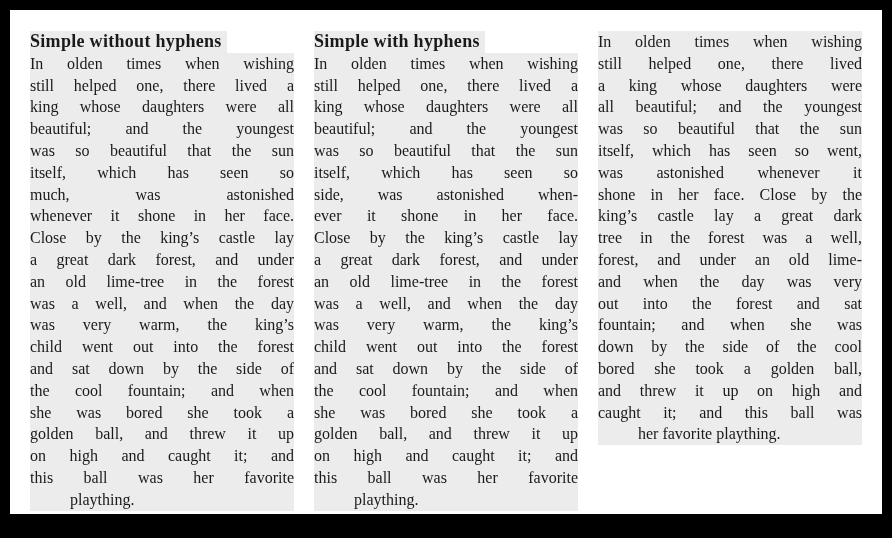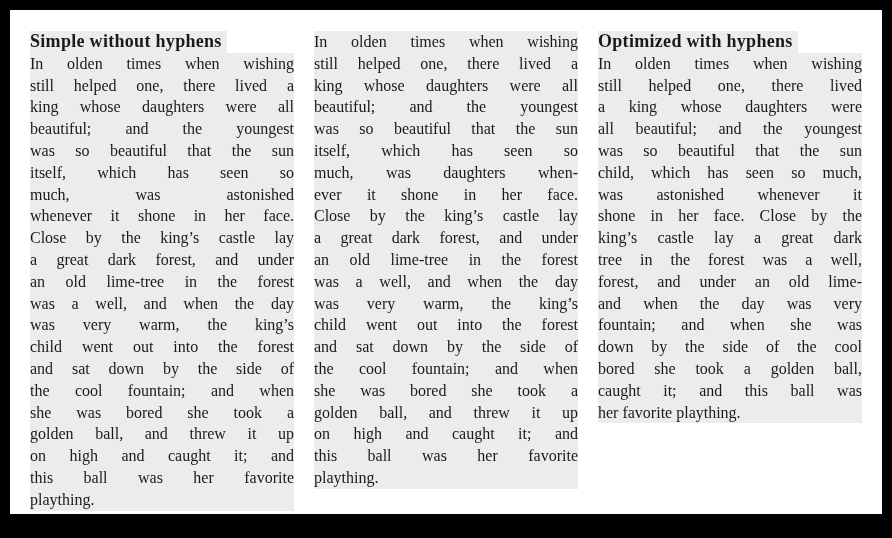--- a/index.html
+++ b/index.html
@@ -43,21 +43,21 @@
     font-size: 16px;
     line-height: 21.8px;
   }
   .line {
     height: 21.8px;
     overflow: hidden;
     text-align: justify;
     text-align-last: justify;
     text-justify: inter-word;
   }
-  .line.last { text-align-last: left; }
+  .line.last { text-align-last: left; padding-left: 40px; }
 </style>
 </head>
 <body>
 
 <div class="page">
   <div class="columns">
 
     <section class="col">
       <div class="col-title"><span class="hl">Simple without hyphens</span></div>
       <div class="col-body">
@@ -79,62 +79,64 @@
           <div class="line">the cool fountain; and when</div>
           <div class="line">she was bored she took a</div>
           <div class="line">golden ball, and threw it up</div>
           <div class="line">on high and caught it; and</div>
           <div class="line">this ball was her favorite</div>
           <div class="line last">plaything.</div>
         </div>
     </section>
 
     <section class="col">
+      <div class="col-title"><span class="hl">Simple with hyphens</span></div>
       <div class="col-body">
           <div class="line">In olden times when wishing</div>
           <div class="line">still helped one, there lived a</div>
           <div class="line">king whose daughters were all</div>
           <div class="line">beautiful; and the youngest</div>
           <div class="line">was so beautiful that the sun</div>
           <div class="line">itself, which has seen so</div>
-          <div class="line">much, was daughters when-</div>
+          <div class="line">side, was astonished when-</div>
           <div class="line">ever it shone in her face.</div>
           <div class="line">Close by the king’s castle lay</div>
           <div class="line">a great dark forest, and under</div>
           <div class="line">an old lime-tree in the forest</div>
           <div class="line">was a well, and when the day</div>
           <div class="line">was very warm, the king’s</div>
           <div class="line">child went out into the forest</div>
           <div class="line">and sat down by the side of</div>
           <div class="line">the cool fountain; and when</div>
           <div class="line">she was bored she took a</div>
           <div class="line">golden ball, and threw it up</div>
           <div class="line">on high and caught it; and</div>
           <div class="line">this ball was her favorite</div>
           <div class="line last">plaything.</div>
         </div>
     </section>
 
     <section class="col">
-      <div class="col-title"><span class="hl">Optimized with hyphens</span></div>
       <div class="col-body">
           <div class="line">In olden times when wishing</div>
           <div class="line">still helped one, there lived</div>
           <div class="line">a king whose daughters were</div>
           <div class="line">all beautiful; and the youngest</div>
           <div class="line">was so beautiful that the sun</div>
-          <div class="line">child, which has seen so much,</div>
+          <div class="line">itself, which has seen so went,</div>
           <div class="line">was astonished whenever it</div>
           <div class="line">shone in her face. Close by the</div>
           <div class="line">king’s castle lay a great dark</div>
           <div class="line">tree in the forest was a well,</div>
           <div class="line">forest, and under an old lime-</div>
           <div class="line">and when the day was very</div>
+          <div class="line">out into the forest and sat</div>
           <div class="line">fountain; and when she was</div>
           <div class="line">down by the side of the cool</div>
           <div class="line">bored she took a golden ball,</div>
+          <div class="line">and threw it up on high and</div>
           <div class="line">caught it; and this ball was</div>
           <div class="line last">her favorite plaything.</div>
         </div>
     </section>
 
   </div>
 </div>
 
 </body></html>

